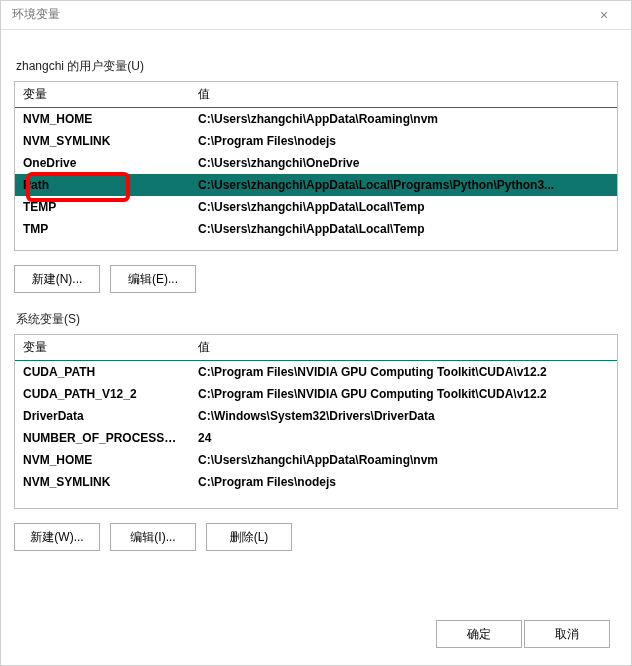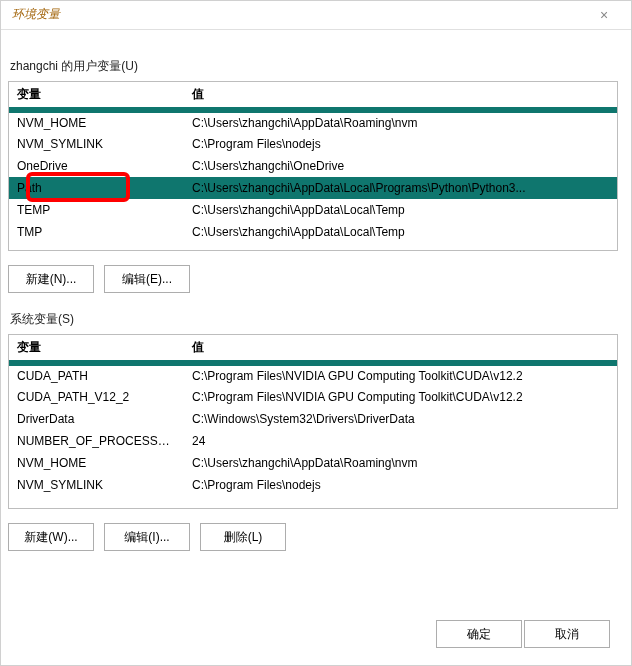--- a/index.html
+++ b/index.html
@@ -16,31 +16,31 @@
     position: relative;
   }
   .titlebar {
     height: 30px;
     display: flex;
     align-items: center;
     padding: 0 8px;
     border-bottom: 1px solid #e0e0e0;
     background: #fff;
   }
-  .titlebar .title { flex: 1; color: #a16207; font-size: 12px; padding-left: 4px; font-style: italic;}
+  .titlebar .title { flex: 1; color: #737373; font-size: 12px; padding-left: 4px;}
   .titlebar .close {
     width: 40px;
     text-align: center;
     color: #888;
     font-size: 14px;
     line-height: 30px;
     cursor: pointer;
   }
   .content {
-    padding: 10px 14px 10px 8px;
+    padding: 10px 14px 10px 14px;
   }
   .group {
     margin-top: 18px;
   }
   .group-label {
     font-size: 12px;
     color: #222;
     margin-bottom: 6px;
     padding-left: 2px;
   }
@@ -56,37 +56,37 @@
     overflow-y: auto;
     overflow-x: hidden;
   }
   table.vars {
     width: 100%;
     border-collapse: collapse;
     table-layout: fixed;
   }
   table.vars th {
     text-align: left;
-    font-weight: bold;
+    font-weight: normal;
     padding: 4px 8px;
-    border-bottom: 6px solid #0f766e;
+    border-bottom: 1px solid #0f766e;
     background: #fff;
     color: #000;
     position: sticky;
     top: 0;
   }
   table.vars th:first-child { width: 175px; }
   table.vars td {
     padding: 3px 8px;
     white-space: nowrap;
     overflow: hidden;
     text-overflow: ellipsis;
     vertical-align: middle;
   }
-  table.vars tr.row { height: 22px; }
+  table.vars tr.row { height: 22px; font-weight: bold; }
   table.vars tr.row.selected { background: #0f766e; }
   .btn-row {
     display: flex;
     gap: 10px;
     margin-top: 14px;
     padding-right: 2px;
   }
   .btn {
     min-width: 86px;
     height: 28px;

